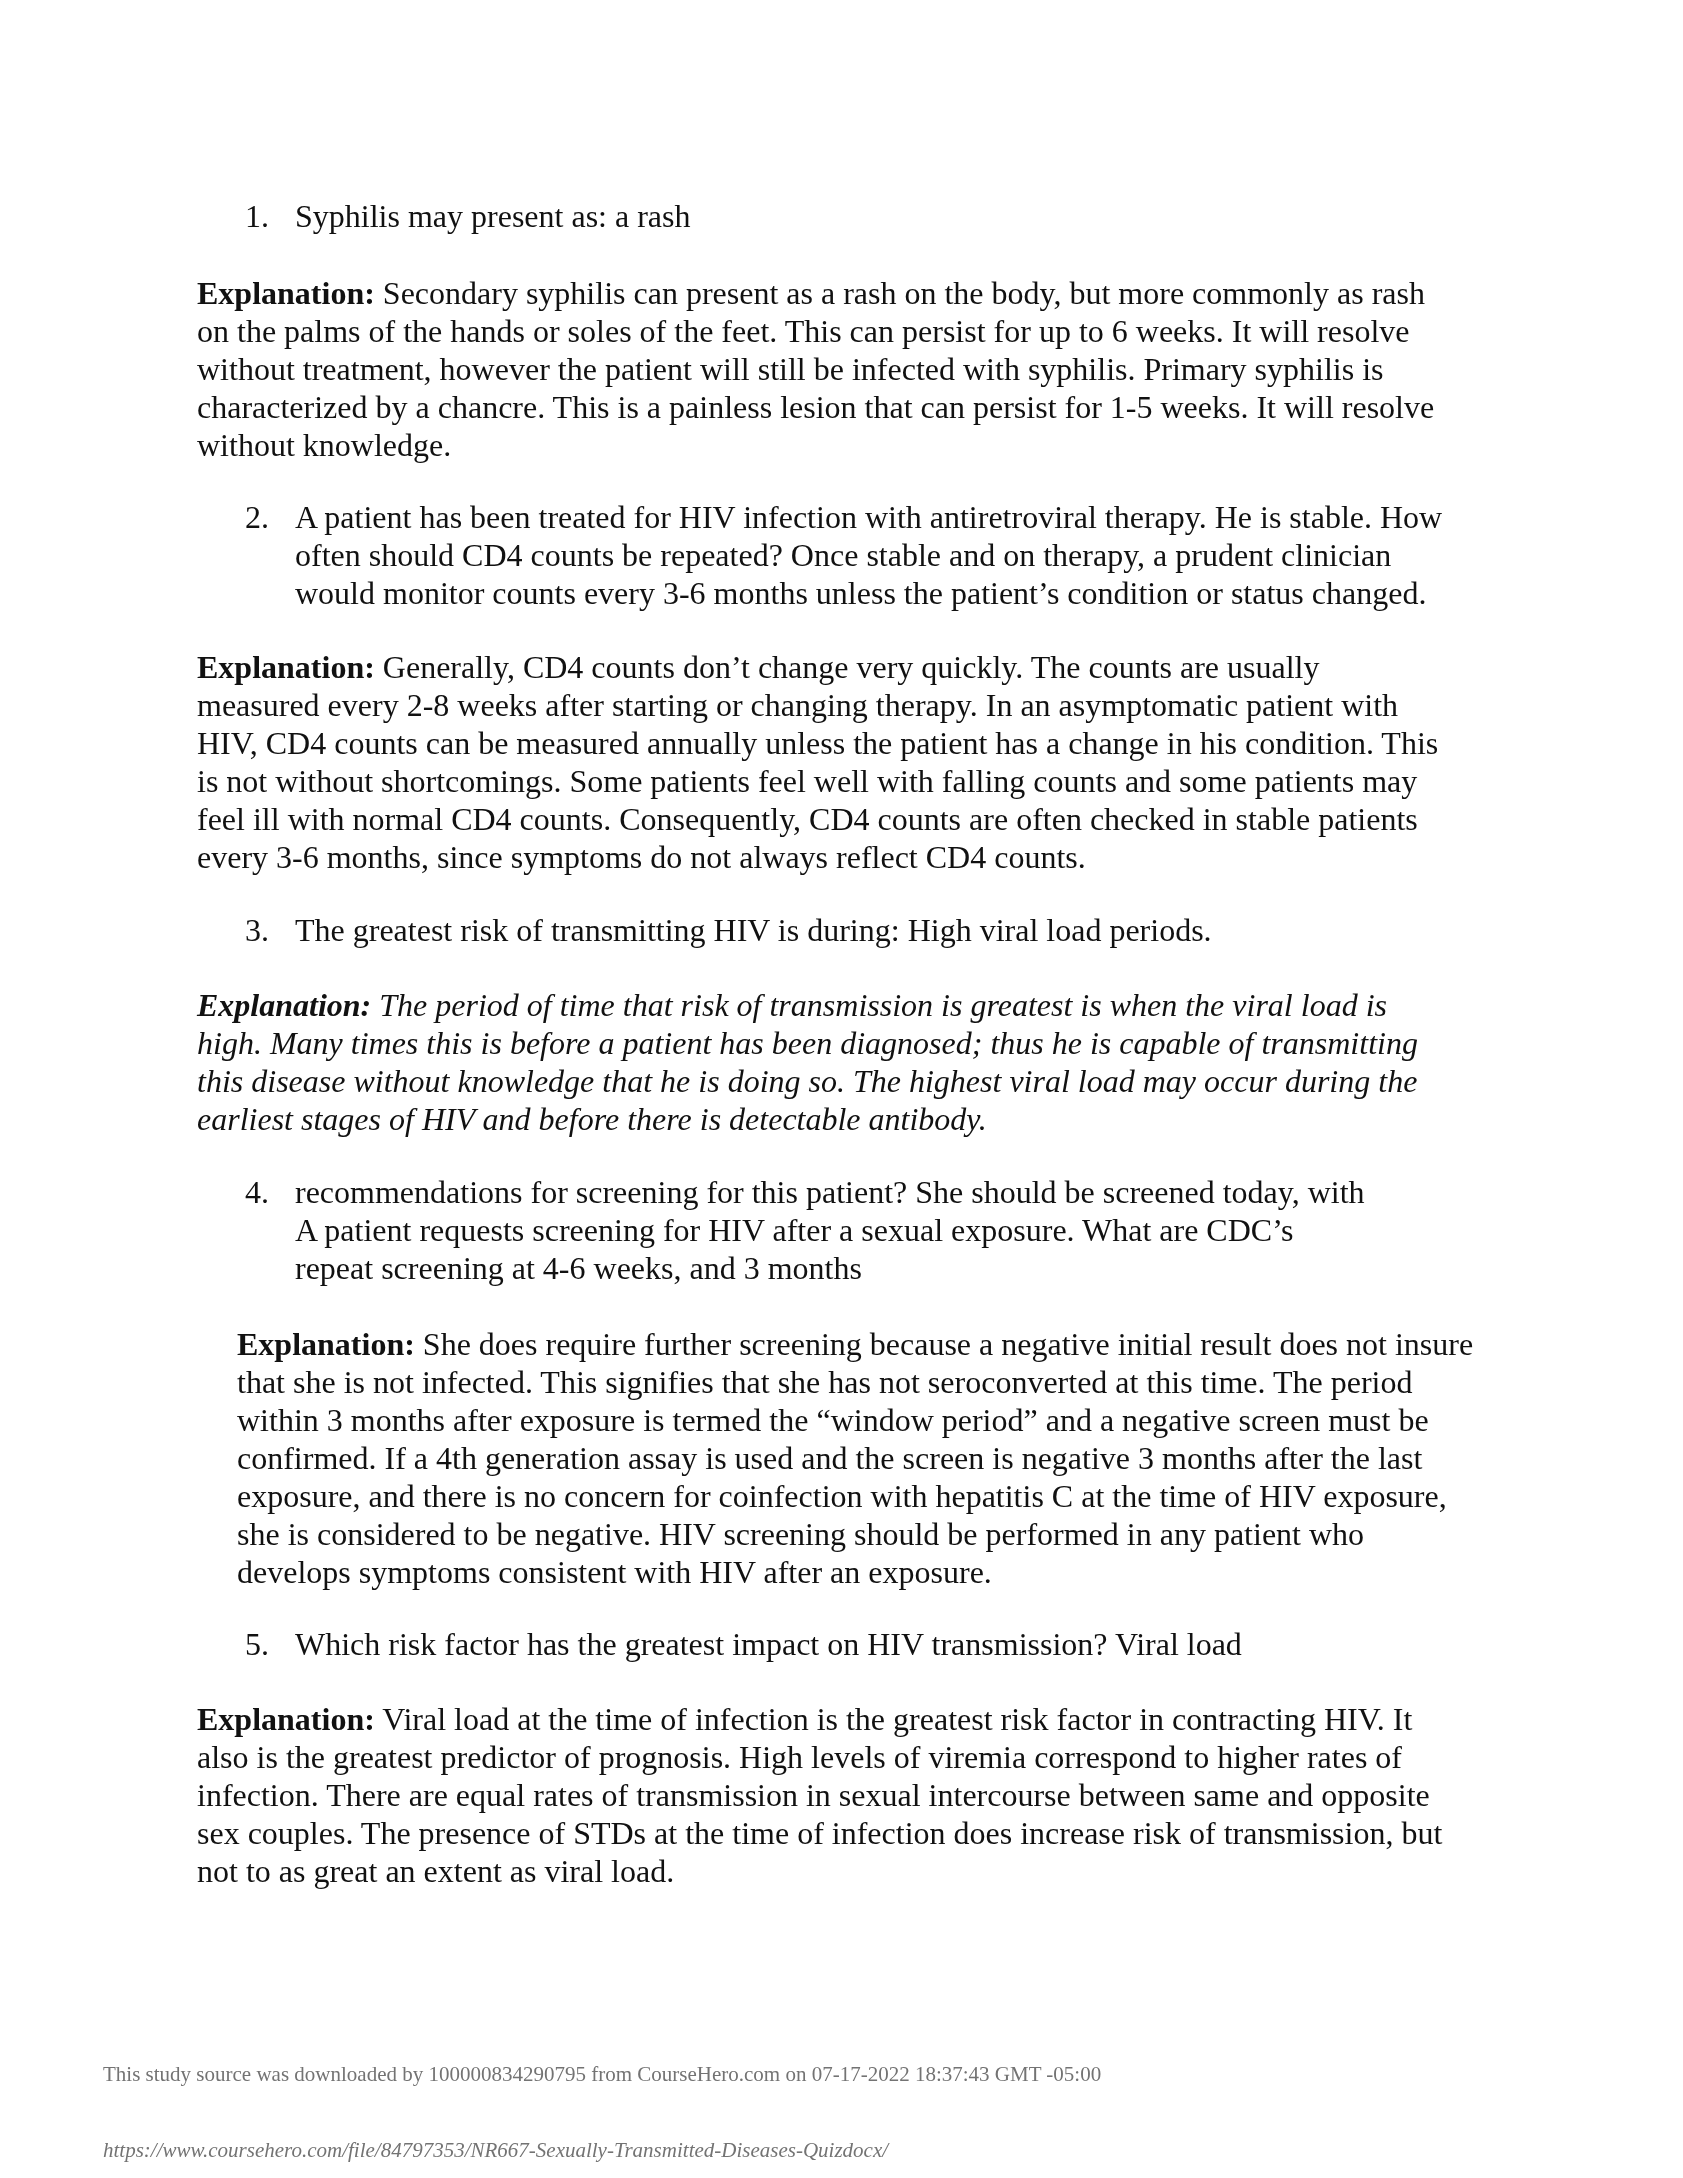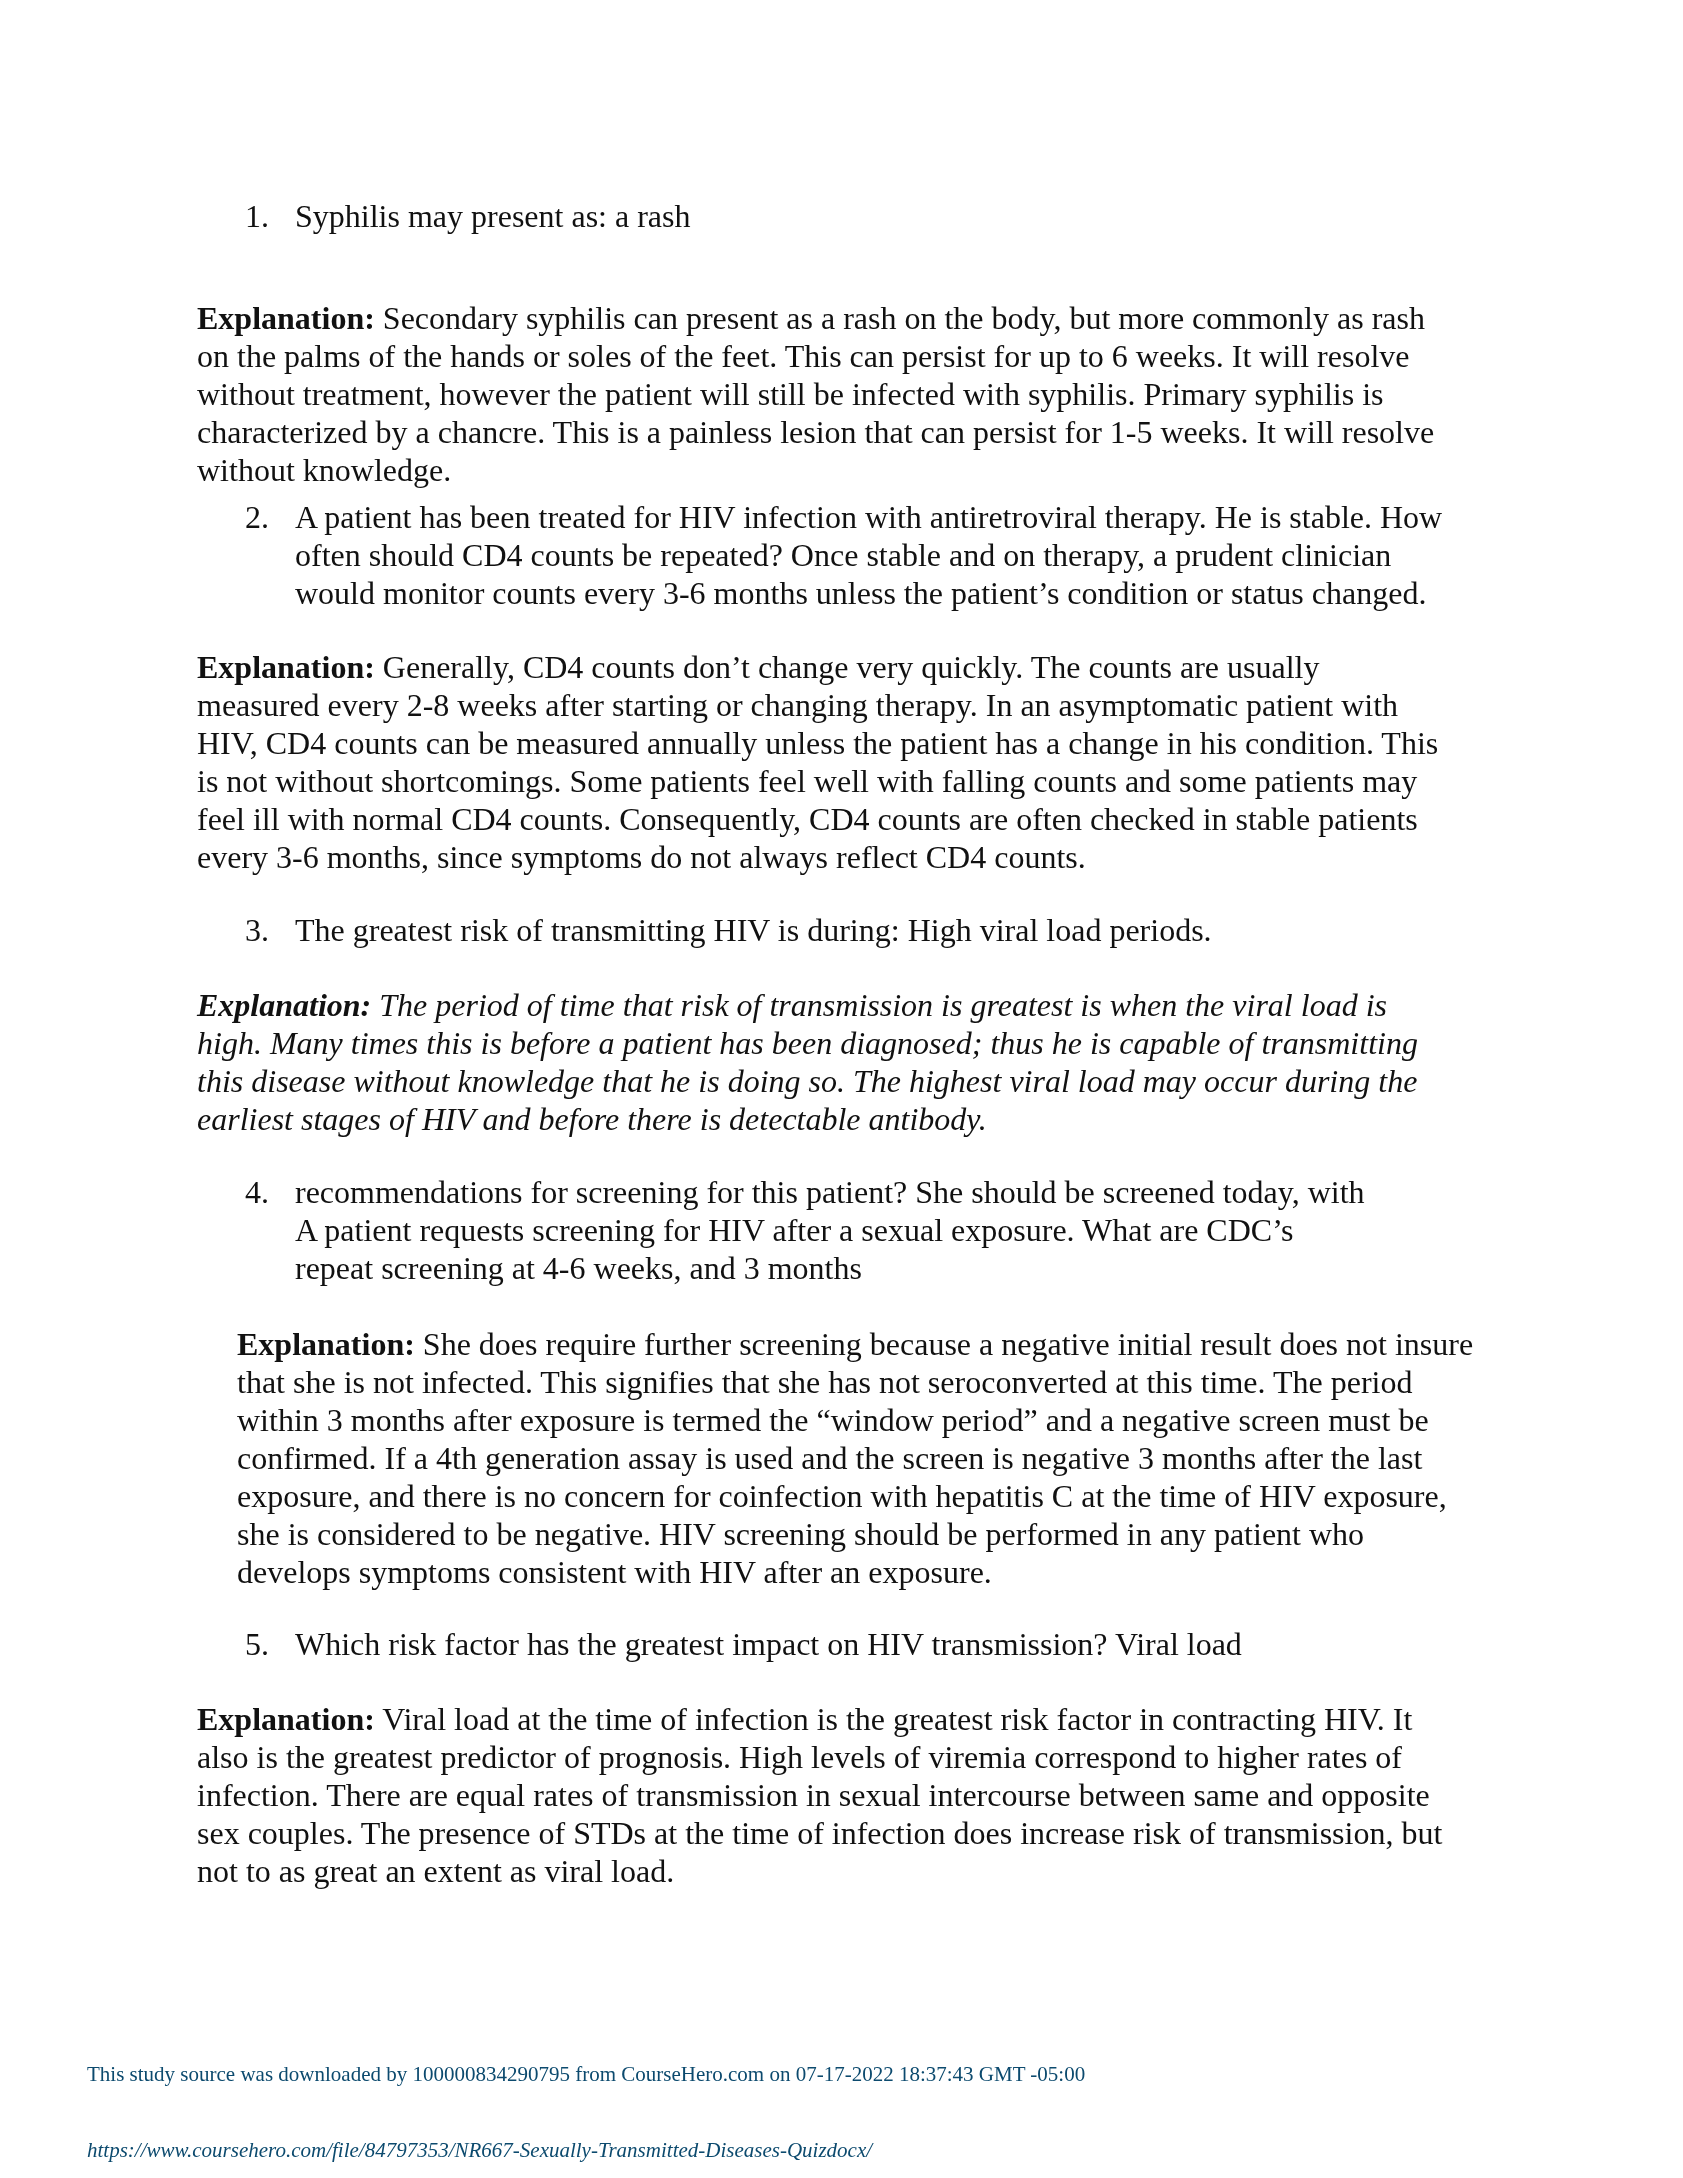--- a/index.html
+++ b/index.html
@@ -56,39 +56,39 @@
     }
     .q-text .line {
       display: block;
       height: 38px;
     }
     .label-bold {
       font-weight: bold;
     }
     .footer {
       position: absolute;
-      left: 87px;
+      left: 103px;
       font-size: 21px;
       line-height: 24px;
       white-space: nowrap;
-      color: #0c4a6e;
+      color: #737373;
     }
   </style>
 </head>
 <body>
 
 <div class="page">
 
   <div class="q-item" style="top:197px;">
     <span class="q-num">1.</span>
     <div class="q-text">
       <span class="line">Syphilis may present as: a rash</span>
     </div>
   </div>
-  <div class="block" style="top:274px;margin-top:25px;">
+  <div class="block" style="top:274px;">
     <span class="line"><span class="label-bold">Explanation:</span><span> Secondary syphilis can present as a rash on the body, but more commonly as rash</span></span>
     <span class="line">on the palms of the hands or soles of the feet. This can persist for up to 6 weeks. It will resolve</span>
     <span class="line">without treatment, however the patient will still be infected with syphilis. Primary syphilis is</span>
     <span class="line">characterized by a chancre. This is a painless lesion that can persist for 1-5 weeks. It will resolve</span>
     <span class="line">without knowledge.</span>
   </div>
 
   <div class="q-item" style="top:498px;">
     <span class="q-num">2.</span>
     <div class="q-text">

